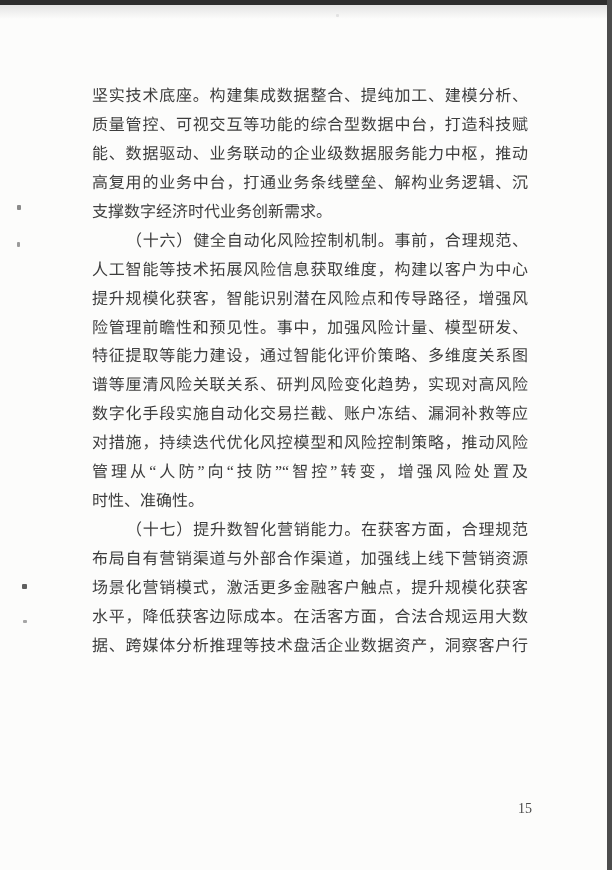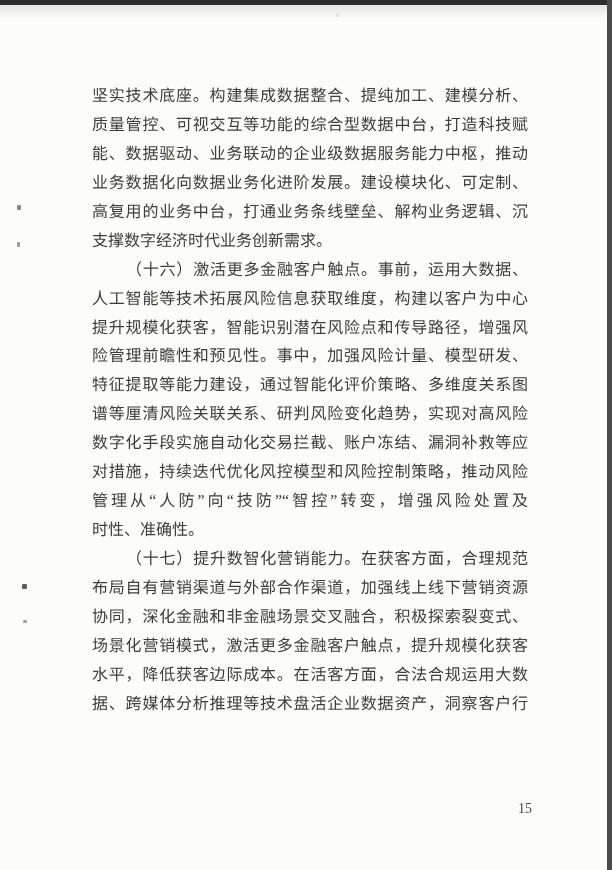--- a/index.html
+++ b/index.html
@@ -92,35 +92,33 @@
   <div class="speck s1"></div>
   <div class="speck s2"></div>
   <div class="speck s3"></div>
   <div class="speck s4"></div>
   <div class="speck s5"></div>
 
   <div class="text-block">
       <div class="line">坚实技术底座。构建集成数据整合、提纯加工、建模分析、</div>
       <div class="line">质量管控、可视交互等功能的综合型数据中台，打造科技赋</div>
       <div class="line">能、数据驱动、业务联动的企业级数据服务能力中枢，推动</div>
-      <div class="line">业务数据化向数据业务化进阶发展。建设模块化、可定制、</div>
       <div class="line">高复用的业务中台，打通业务条线壁垒、解构业务逻辑、沉</div>
       <div class="line para-end">支撑数字经济时代业务创新需求。</div>
-      <div class="line indent">（十六）激活更多金融客户触点。事前，运用大数据、</div>
+      <div class="line indent">（十六）健全自动化风险控制机制。事前，合理规范、</div>
       <div class="line">人工智能等技术拓展风险信息获取维度，构建以客户为中心</div>
       <div class="line">提升规模化获客，智能识别潜在风险点和传导路径，增强风</div>
       <div class="line">险管理前瞻性和预见性。事中，加强风险计量、模型研发、</div>
       <div class="line">特征提取等能力建设，通过智能化评价策略、多维度关系图</div>
       <div class="line">谱等厘清风险关联关系、研判风险变化趋势，实现对高风险</div>
       <div class="line">数字化手段实施自动化交易拦截、账户冻结、漏洞补救等应</div>
       <div class="line">对措施，持续迭代优化风控模型和风险控制策略，推动风险</div>
       <div class="line">管理从“人防”向“技防”“智控”转变，增强风险处置及</div>
       <div class="line para-end">时性、准确性。</div>
       <div class="line indent">（十七）提升数智化营销能力。在获客方面，合理规范</div>
       <div class="line">布局自有营销渠道与外部合作渠道，加强线上线下营销资源</div>
-      <div class="line">协同，深化金融和非金融场景交叉融合，积极探索裂变式、</div>
       <div class="line">场景化营销模式，激活更多金融客户触点，提升规模化获客</div>
       <div class="line">水平，降低获客边际成本。在活客方面，合法合规运用大数</div>
       <div class="line">据、跨媒体分析推理等技术盘活企业数据资产，洞察客户行</div>
     </div>
 
   <div class="page-number">15</div>
 </div>
 
 </body></html>

